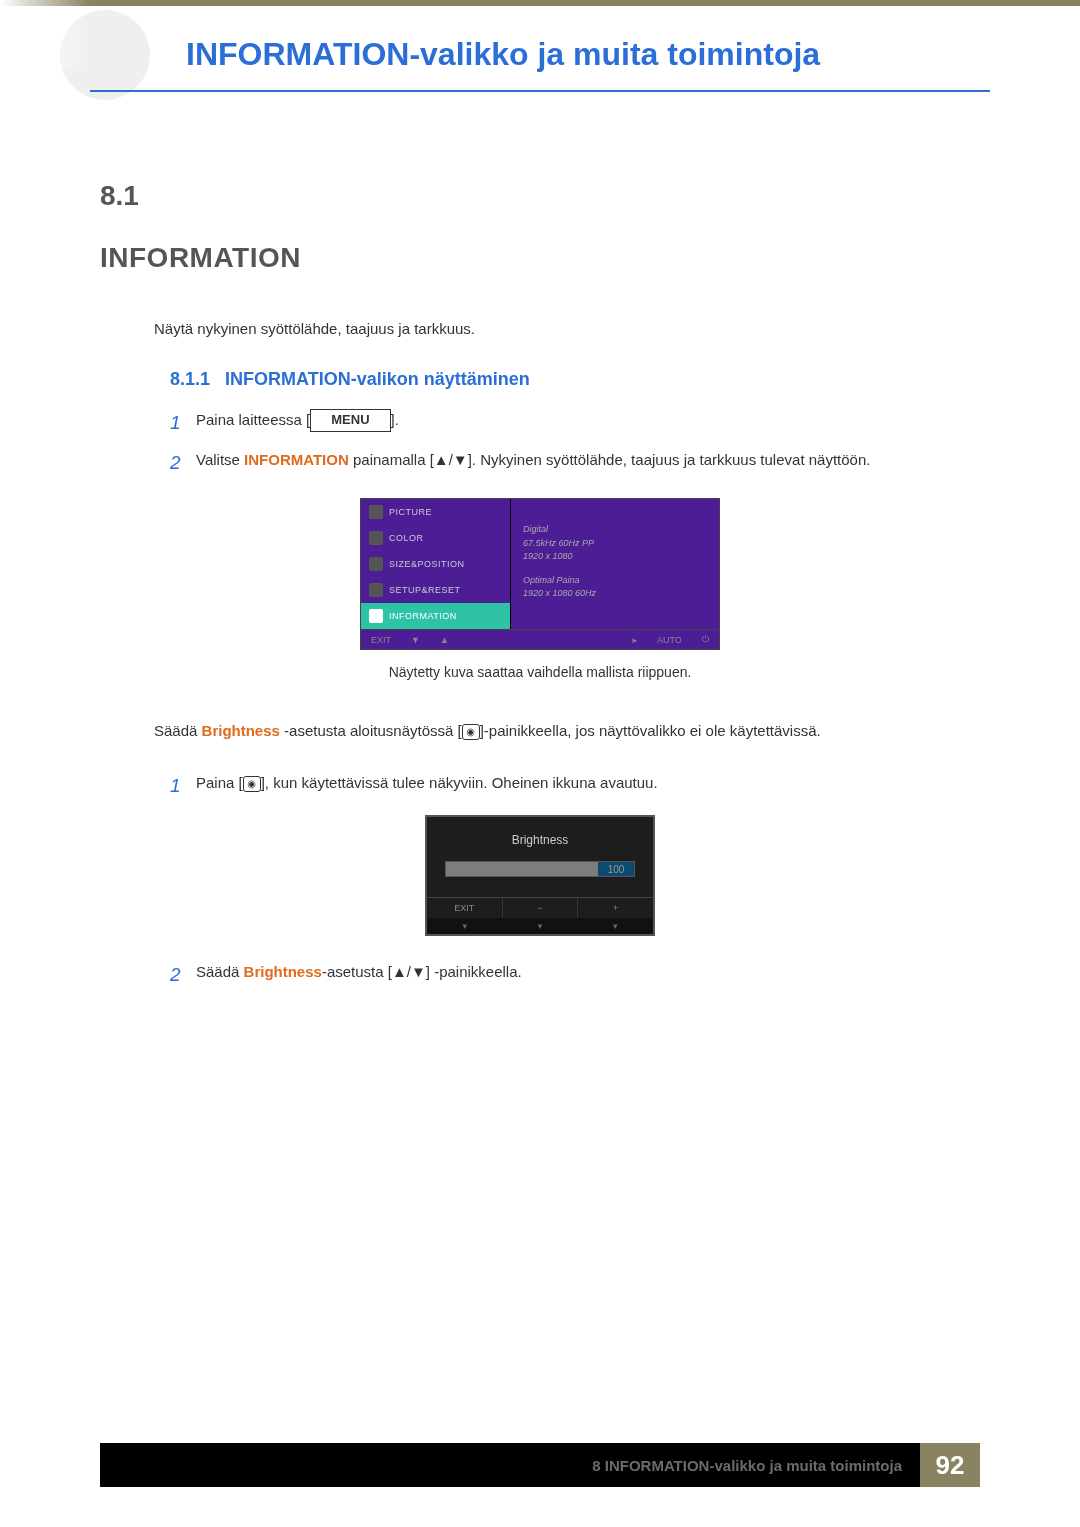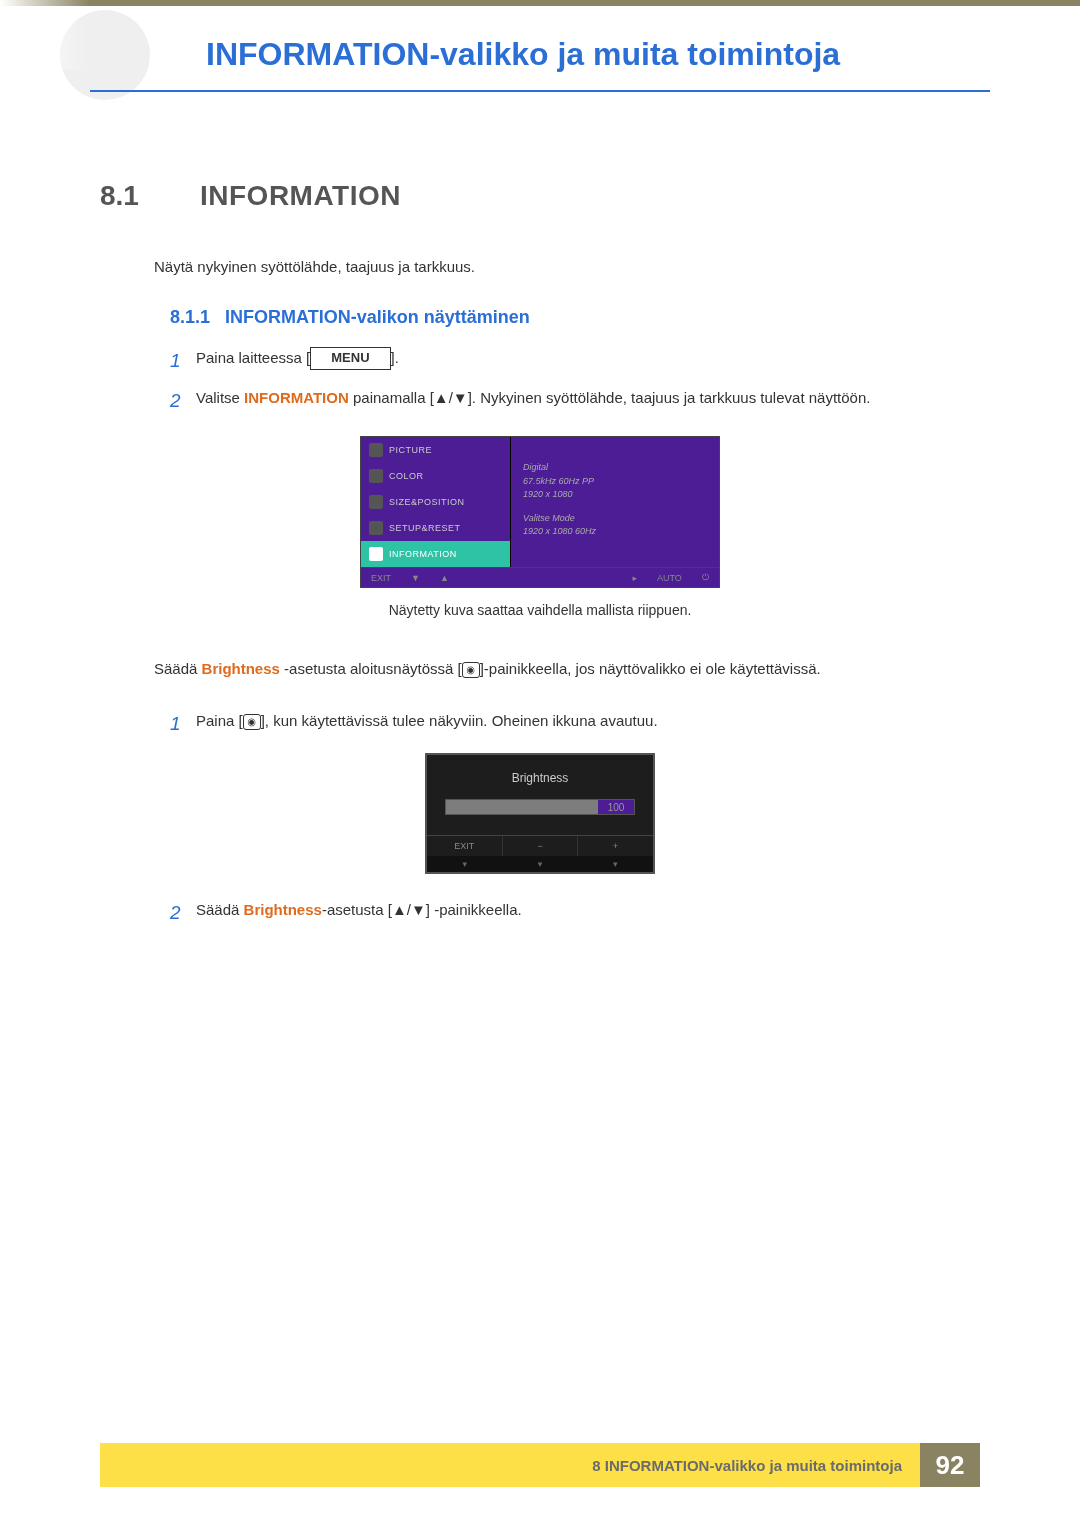--- a/index.html
+++ b/index.html
@@ -28,21 +28,21 @@
     position: absolute;
     top: 10px; left: 60px;
     width: 90px; height: 90px;
     border-radius: 50%;
     background: #d6d6d6;
     opacity: 0.4;
     z-index: 0;
   }
   .chapter-title {
     position: absolute;
-    top: 36px; left: 206px;
+    top: 36px; left: 186px;
     font-size: 32px;
     font-weight: bold;
     color: #2b6fd6;
     z-index: 2;
   }
   .hr-blue {
     position: absolute;
     top: 90px; left: 90px;
     width: 900px;
     height: 2px;
@@ -50,22 +50,23 @@
     z-index: 1;
   }
   .content {
     position: absolute;
     top: 180px; left: 100px;
     width: 880px;
   }
   .sec-row {
     display: flex;
     align-items: baseline;
-    gap: 40px;
+    gap: 30px;
     margin-bottom: 44px;
+    flex-direction: column;
   }
   .sec-num {
     font-size: 28px;
     font-weight: bold;
     color: #555;
     min-width: 60px;
   }
   .sec-title-dark {
     font-size: 28px;
     font-weight: bold;
@@ -198,21 +199,21 @@
     padding: 0 18px 20px;
   }
   .osd2-bar {
     display:flex;
     height: 16px;
     border: 1px solid #555;
   }
   .osd2-fill { flex:1; background:#7d7d7d; }
   .osd2-val {
     width: 36px;
-    background: #4c1d95;
+    background: #0c4a6e;
     color: #999;
     font-size: 10px;
     display:flex; align-items:center; justify-content:center;
   }
   .osd2-foot {
     display: flex;
     border-top: 1px solid #444;
     font-size: 9px;
     color: #888;
   }
@@ -236,21 +237,21 @@
     position: absolute;
     bottom: 40px;
     left: 100px;
     width: 880px;
     display: flex;
     align-items: stretch;
     height: 44px;
   }
   .footer-bar {
     flex: 1;
-    background: #fde047;
+    background: #000000;
     display: flex;
     align-items: center;
     justify-content: flex-end;
     padding-right: 18px;
     font-size: 15px;
     font-weight: bold;
     color: #6b6b6b;
   }
   .footer-num {
     width: 60px;
@@ -322,21 +323,21 @@
         <div class="osd1-item active">
             <span class="icon-sq"></span>
             <span>INFORMATION</span>
           </div>
       </div>
       <div class="osd1-right">
         <div>Digital</div>
         <div>67.5kHz 60Hz PP</div>
         <div>1920 x 1080</div>
         <div style="height:10px"></div>
-        <div>Valitse Mode</div>
+        <div>Optimal Paina</div>
         <div>1920 x 1080 60Hz</div>
       </div>
     </div>
     <div class="osd1-foot">
       <div class="foot-icons">
         <span>EXIT</span>
         <span>▼</span>
         <span>▲</span>
       </div>
       <div class="foot-icons">

